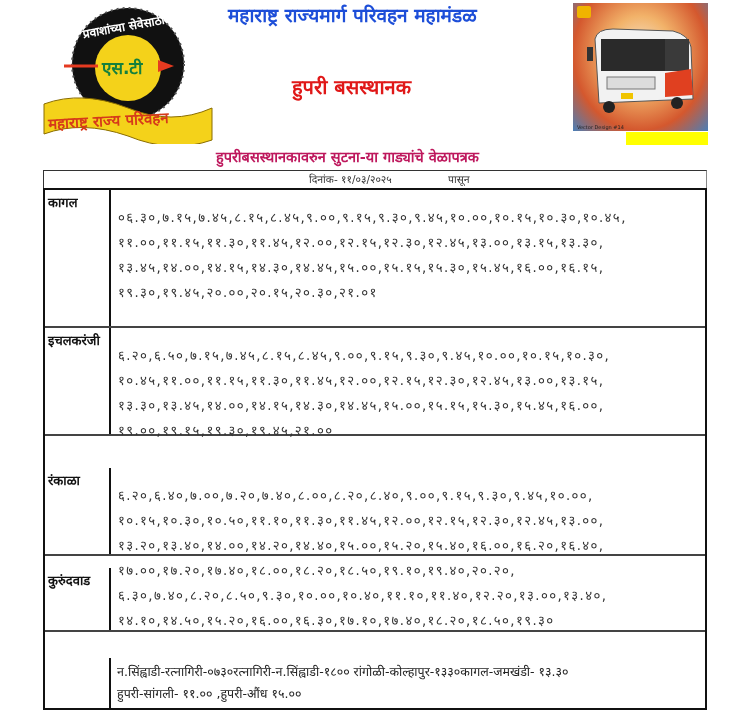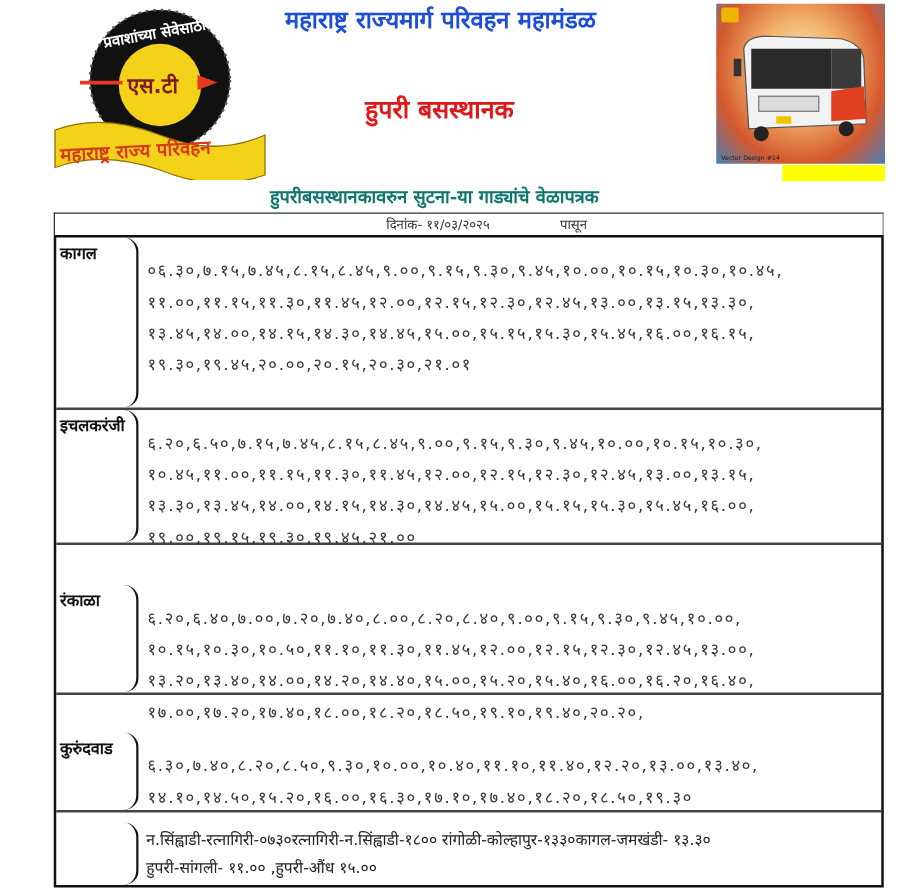--- a/index.html
+++ b/index.html
@@ -25,42 +25,41 @@
   }
   .bus-image .brand-logo {
     position: absolute; left: 4px; top: 3px; width: 14px; height: 12px; background: #f0b400; border-radius: 2px;
   }
   .bus-image .caption {
     position: absolute; left: 4px; bottom: 1px; font-size: 5px; color: #222;
   }
   .yellow-bar { position: absolute; left: 626px; top: 132px; width: 82px; height: 13px; background: #ffff00; }
   .subtitle-line {
     position: absolute; left: 216px; top: 146px;
-    font-size: 14.5px; font-weight: bold; color: #0f766e; white-space: nowrap;
+    font-size: 14.5px; font-weight: bold; color: #be185d; white-space: nowrap;
     font-family: "DejaVu Serif", "Liberation Serif", serif;
   }
   .date-row {
     position: absolute; left: 43px; top: 170px; width: 664px; height: 18px;
     border-top: 1.5px solid #333; border-left: 1px solid #333; border-right: 1px solid #888;
     font-size: 10.5px; color: #333; box-sizing: border-box;
   }
   .date-row .date-label { position: absolute; left: 265px; top: 1px; }
   .date-row .from-label { position: absolute; left: 404px; top: 1px; }
   .timetable {
     position: absolute; left: 43px; top: 188px; width: 664px; height: 522px;
     border: 2.5px solid #111; box-sizing: border-box;
   }
   .tt-row { position: absolute; left: 0; width: 100%; border-bottom: 2px solid #444; box-sizing: border-box; }
   .tt-row.last { border-bottom: none; }
   .stop-cell {
     position: absolute; left: 0; top: 0; bottom: 0; width: 66px;
     border-right: 2px solid #111; box-sizing: border-box;
     font-size: 13px; font-weight: bold; padding: 3px 16px 0 3px;
     font-family: "DejaVu Sans", sans-serif;
-    border-radius: 12px;
   }
   .times-cell {
     position: absolute; left: 68px; right: 0; top: 0; bottom: 0;
     padding: 15px 6px 0 5px; box-sizing: border-box;
     font-size: 13.2px; line-height: 25px; letter-spacing: 1.4px; color: #333;
     font-family: "DejaVu Sans", sans-serif;
     word-break: break-all;
   }
   .times-cell .line { display: block; white-space: nowrap; }
   .note-cell {
@@ -80,21 +79,21 @@
     <circle cx="86" cy="60" r="56" fill="none" stroke="#555" stroke-width="2" stroke-dasharray="2 4"></circle>
     <circle cx="86" cy="64" r="33" fill="#f4d21a"></circle>
     <path d="M40 60 A46 46 0 0 1 132 50" fill="none" stroke="#fff" stroke-width="0"></path>
     <text x="86" y="24" text-anchor="middle" fill="#fff" font-size="12" font-weight="bold" font-family="DejaVu Sans, sans-serif" transform="rotate(-8 86 24)"></text>
     <line x1="22" y1="62" x2="56" y2="62" stroke="#e53a20" stroke-width="3"></line>
     <polygon points="116,56 132,62 116,68" fill="#e53a20"></polygon>
     <line x1="116" y1="62" x2="126" y2="62" stroke="#e53a20" stroke-width="3"></line>
     <path d="M2 100 Q40 86 86 104 Q130 122 170 104 L170 136 Q130 150 86 132 Q40 116 2 130 Z" fill="#f4d21a" stroke="#8a6d00" stroke-width="1"></path>
   </svg>
   <span style="position:absolute;left:40px;top:14px;font-size:12px;font-weight:bold;color:#fff;transform:rotate(-10deg);white-space:nowrap;">प्रवाशांच्या सेवेसाठी</span>
-  <span style="position:absolute;left:60px;top:52px;font-size:17px;font-weight:bold;color:#7f1d1d;white-space:nowrap;">एस.टी</span>
+  <span style="position:absolute;left:60px;top:52px;font-size:17px;font-weight:bold;color:#15803d;white-space:nowrap;">एस.टी</span>
   <span style="position:absolute;left:6px;top:106px;font-size:15px;font-weight:bold;color:#d63a1a;white-space:nowrap;transform:rotate(-3deg);">महाराष्ट्र राज्य परिवहन</span>
 </div>
 
 <div class="org-title">महाराष्ट्र राज्यमार्ग परिवहन महामंडळ</div>
 <div class="station-title">हुपरी बसस्थानक</div>
 
 <div class="bus-image">
   <div class="brand-logo"></div>
   <svg width="135" height="128" viewBox="0 0 135 128" style="position:absolute;left:0;top:0;">
     <path d="M22 36 Q24 26 40 26 L100 28 Q116 32 118 44 L120 96 L26 100 Z" fill="#f2f2f2" stroke="#555" stroke-width="1"></path>
@@ -143,21 +142,21 @@
   <div class="tt-row" style="top:278px;height:88px;">
     <div class="stop-cell">रंकाळा</div>
     <div class="times-cell">
       <span class="line">६.२०,६.४०,७.००,७.२०,७.४०,८.००,८.२०,८.४०,९.००,९.१५,९.३०,९.४५,१०.००,</span>
       <span class="line">१०.१५,१०.३०,१०.५०,११.१०,११.३०,११.४५,१२.००,१२.१५,१२.३०,१२.४५,१३.००,</span>
       <span class="line">१३.२०,१३.४०,१४.००,१४.२०,१४.४०,१५.००,१५.२०,१५.४०,१६.००,१६.२०,१६.४०,</span>
       <span class="line">१७.००,१७.२०,१७.४०,१८.००,१८.२०,१८.५०,१९.१०,१९.४०,२०.२०,</span>
     </div>
   </div>
 
-  <div class="tt-row" style="top:396px;height:64px;text-decoration:underline;">
+  <div class="tt-row" style="top:378px;height:64px;text-decoration:underline;">
     <div class="stop-cell">कुरुंदवाड</div>
     <div class="times-cell">
       <span class="line">६.३०,७.४०,८.२०,८.५०,९.३०,१०.००,१०.४०,११.१०,११.४०,१२.२०,१३.००,१३.४०,</span>
       <span class="line">१४.१०,१४.५०,१५.२०,१६.००,१६.३०,१७.१०,१७.४०,१८.२०,१८.५०,१९.३०</span>
     </div>
   </div>
 
   <div class="tt-row last" style="top:468px;height:50px;">
     <div class="stop-cell"></div>
     <div class="note-cell">

